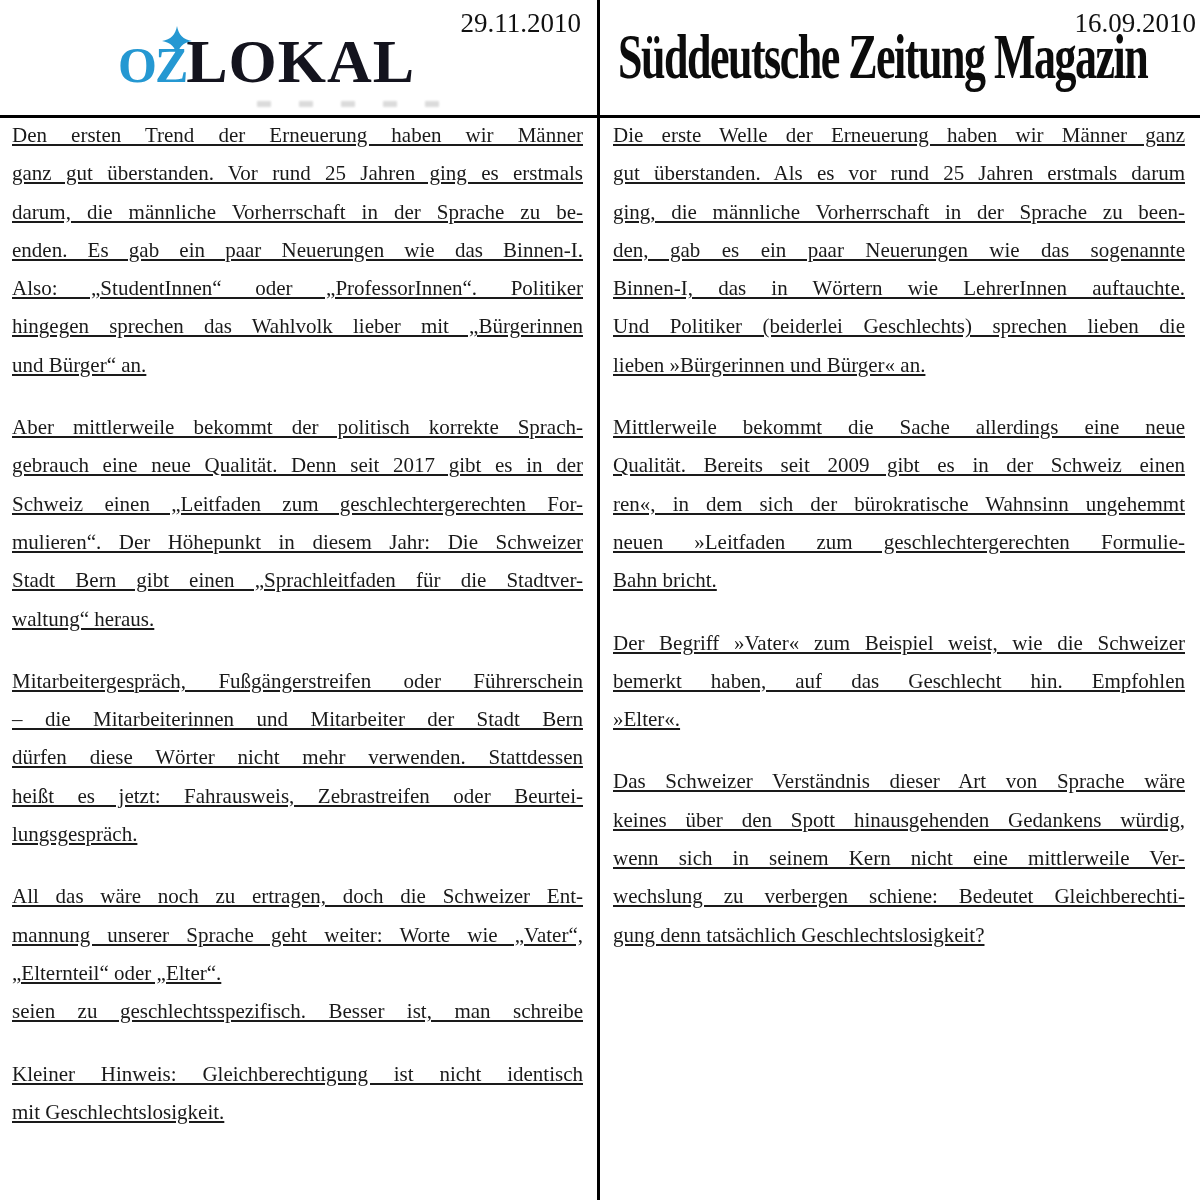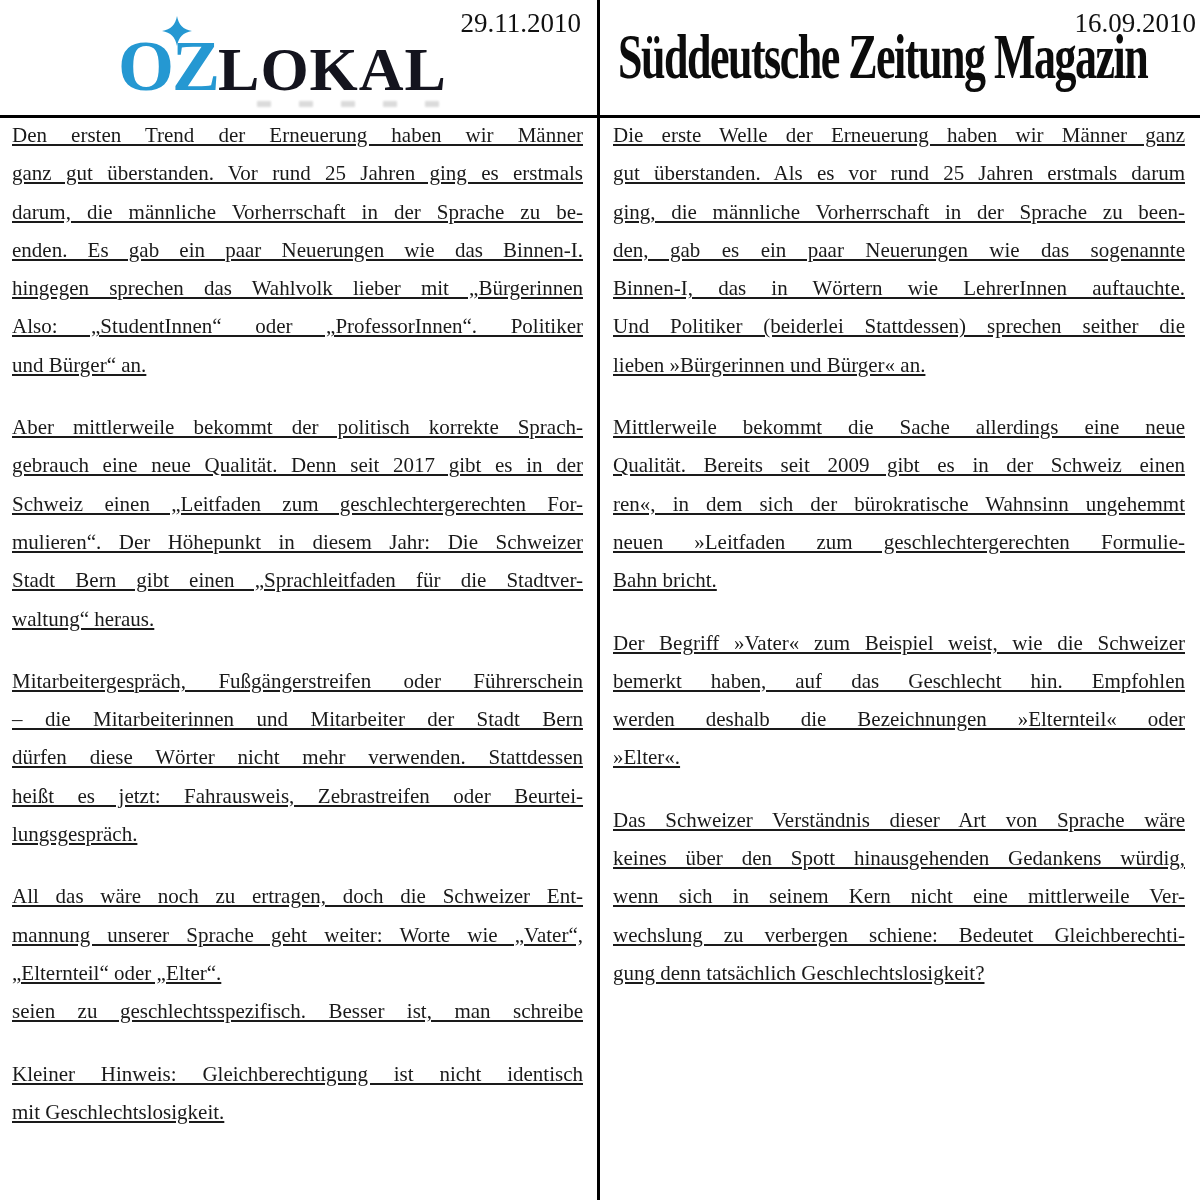--- a/index.html
+++ b/index.html
@@ -60,21 +60,21 @@
   .oz-logo {
     position: absolute;
     left: 118px;
     top: 30px;
     display: flex;
     align-items: baseline;
     white-space: nowrap;
   }
   .oz-mark {
     position: relative;
-    font-size: 72px;
+    font-size: 50px;
     line-height: 1;
     font-weight: bold;
     letter-spacing: -2px;
     color: var(--oz-blue, #2598d2);
   }
   .oz-star {
     position: absolute;
     top: -14px;
     left: 44px;
     width: 30px;
@@ -150,22 +150,22 @@
         <span class="lokal-mark">LOKAL</span>
       </div>
       <div class="logo-smudge"></div>
     </div>
     <div class="article" id="left-article">
         <div class="para">
           <div class="line">Den ersten Trend der Erneuerung haben wir Männer</div>
           <div class="line">ganz gut überstanden. Vor rund 25 Jahren ging es erstmals</div>
           <div class="line">darum, die männliche Vorherrschaft in der Sprache zu be-</div>
           <div class="line">enden. Es gab ein paar Neuerungen wie das Binnen-I.</div>
+          <div class="line">Also: „StudentInnen“ oder „ProfessorInnen“. Politiker</div>
           <div class="line">hingegen sprechen das Wahlvolk lieber mit „Bürgerinnen</div>
-          <div class="line">Also: „StudentInnen“ oder „ProfessorInnen“. Politiker</div>
           <div class="line last">und Bürger“ an.</div>
         </div>
         <div class="para">
           <div class="line">Aber mittlerweile bekommt der politisch korrekte Sprach-</div>
           <div class="line">gebrauch eine neue Qualität. Denn seit 2017 gibt es in der</div>
           <div class="line">Schweiz einen „Leitfaden zum geschlechtergerechten For-</div>
           <div class="line">mulieren“. Der Höhepunkt in diesem Jahr: Die Schweizer</div>
           <div class="line">Stadt Bern gibt einen „Sprachleitfaden für die Stadtver-</div>
           <div class="line last">waltung“ heraus.</div>
         </div>
@@ -194,34 +194,33 @@
       <div class="clip-date">16.09.2010</div>
       <div class="sz-logo">Süddeutsche Zeitung Magazin</div>
     </div>
     <div class="article" id="right-article">
         <div class="para">
           <div class="line">Die erste Welle der Erneuerung haben wir Männer ganz</div>
           <div class="line">gut überstanden. Als es vor rund 25 Jahren erstmals darum</div>
           <div class="line">ging, die männliche Vorherrschaft in der Sprache zu been-</div>
           <div class="line">den, gab es ein paar Neuerungen wie das sogenannte</div>
           <div class="line">Binnen-I, das in Wörtern wie LehrerInnen auftauchte.</div>
-          <div class="line">Und Politiker (beiderlei Stattdessen) sprechen seither die</div>
+          <div class="line">Und Politiker (beiderlei Geschlechts) sprechen lieben die</div>
           <div class="line last">lieben »Bürgerinnen und Bürger« an.</div>
         </div>
         <div class="para">
           <div class="line">Mittlerweile bekommt die Sache allerdings eine neue</div>
           <div class="line">Qualität. Bereits seit 2009 gibt es in der Schweiz einen</div>
           <div class="line">ren«, in dem sich der bürokratische Wahnsinn ungehemmt</div>
           <div class="line">neuen »Leitfaden zum geschlechtergerechten Formulie-</div>
           <div class="line last">Bahn bricht.</div>
         </div>
         <div class="para">
           <div class="line">Der Begriff »Vater« zum Beispiel weist, wie die Schweizer</div>
           <div class="line">bemerkt haben, auf das Geschlecht hin. Empfohlen</div>
-          <div class="line">werden deshalb die Bezeichnungen »Elternteil« oder</div>
           <div class="line last">»Elter«.</div>
         </div>
         <div class="para">
           <div class="line">Das Schweizer Verständnis dieser Art von Sprache wäre</div>
           <div class="line">keines über den Spott hinausgehenden Gedankens würdig,</div>
           <div class="line">wenn sich in seinem Kern nicht eine mittlerweile Ver-</div>
           <div class="line">wechslung zu verbergen schiene: Bedeutet Gleichberechti-</div>
           <div class="line last">gung denn tatsächlich Geschlechtslosigkeit?</div>
         </div>
       </div>

